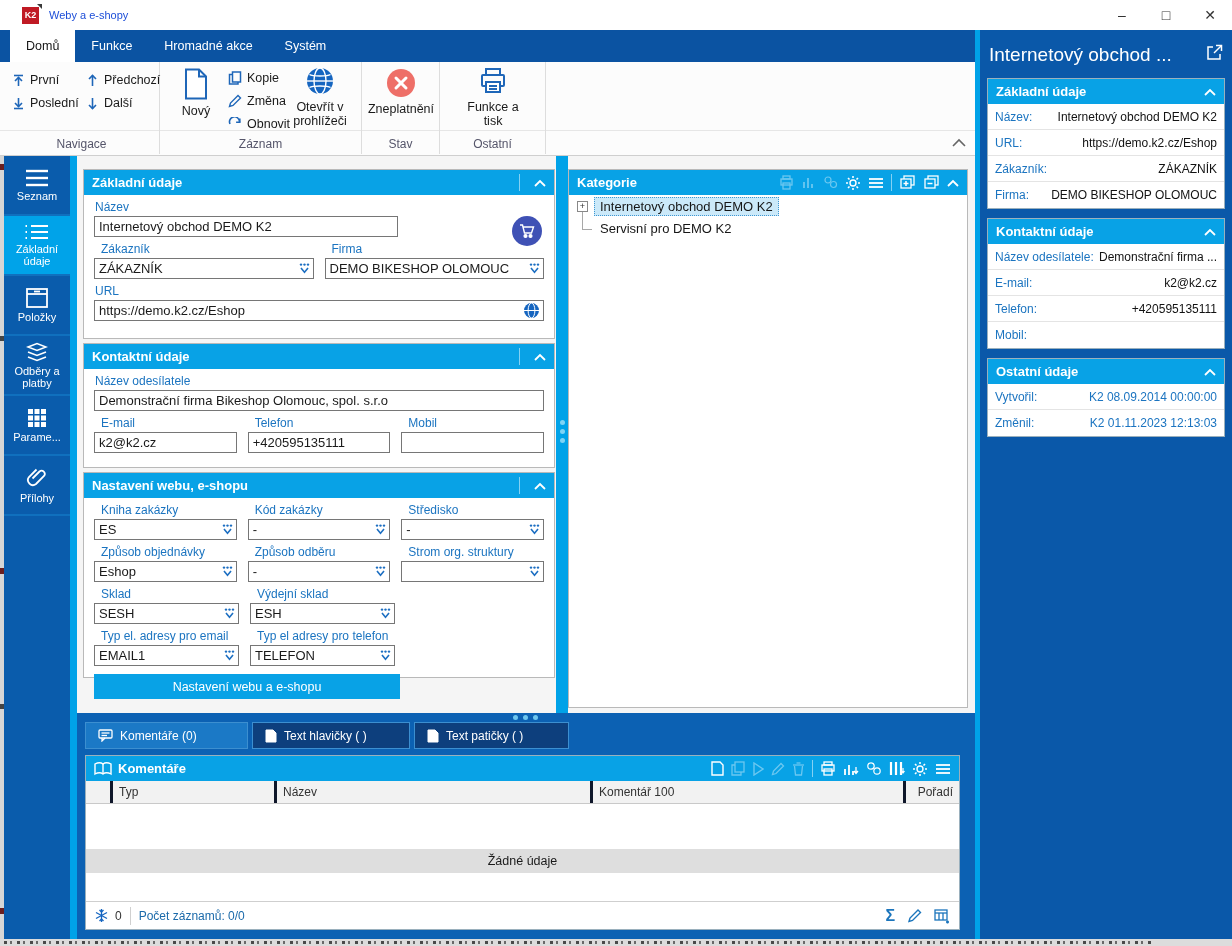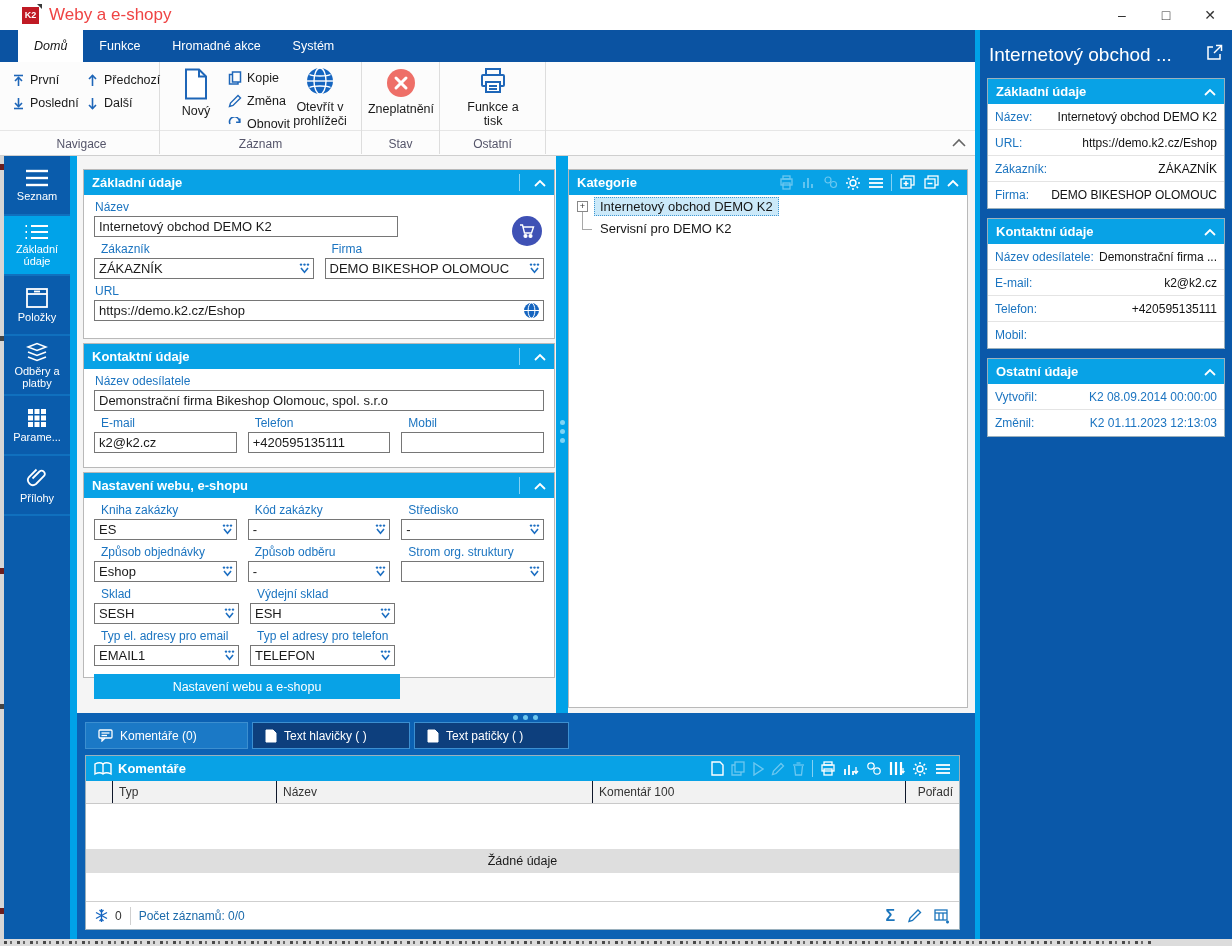--- a/index.html
+++ b/index.html
@@ -5,21 +5,21 @@
   * { box-sizing: border-box; margin: 0; padding: 0; }
   html,body { width:1232px; height:946px; }
   body { font-family:"Liberation Sans", sans-serif; position:relative; background:#fff; overflow:hidden; }
   .abs { position:absolute; }
 
   
   #titlebar { left:0; top:0; width:1232px; height:30px; background:#fff; display:flex; align-items:center; }
   #k2logo { width:17px; height:17px; background:#c01a24; color:#fff; font-size:9px; font-weight:bold;
             display:flex; align-items:center; justify-content:center; margin-left:22px; position:relative; }
   #k2logo:after { content:""; position:absolute; right:-3px; top:-3px; border-left:5px solid transparent; border-top:5px solid #3a3a3a; }
-  #wintitle { font-size:17px; color:#ef4444; margin-left:10px; }
+  #wintitle { font-size:11px; color:#1d4ed8; margin-left:10px; }
   .winctl { width:44px; height:29px; display:flex; align-items:center; justify-content:center; font-size:14px; color:#333; }
   #winctls { margin-left:auto; display:flex; }
 
   
   #ribbon-tabs { left:0; top:30px; width:975px; height:32px; background:#0b53a2; display:flex; align-items:flex-end; }
   .rtab { color:#fff; font-size:12.5px; padding:8px 16px 8px; height:32px; display:flex; align-items:center; }
   .rtab.active { background:#fff; color:#151515; }
   #ribbon-body { left:0; top:62px; width:975px; height:94px; background:#fcfcfc; border-bottom:1px solid #cfcfcf; }
   .rgroup { position:absolute; top:0; height:92px; border-right:1px solid #ddd; }
   .rglabel { position:absolute; bottom:3px; width:100%; text-align:center; color:#55556a; font-size:12px; }
@@ -78,21 +78,21 @@
   #tree-conn { position:absolute; left:13px; top:17px; width:10px; height:18px; border-left:1px solid #a8a8a8; border-bottom:1px solid #a8a8a8; }
   #node1 { position:absolute; left:25px; top:2px; background:#cbe9f9; border:1px dotted #3f97d2; padding:1px 5px; }
   #node2 { position:absolute; left:26px; top:25px; padding:1px 5px; }
 
   
   #content-bottom { left:77px; top:713px; width:1052px; height:226px; background:#0c61b3; }
   .btab { position:absolute; top:9px; height:27px; display:flex; align-items:center; gap:7px; color:#fff; font-size:12px; padding:0 12px; background:#0d3f7d; border:1px solid #3c8fd0; }
   .btab.active { background:#1b79c6; }
   #comments-panel { position:absolute; left:8px; top:42px; width:875px; height:175px; background:#fff; border:1px solid #9ab0bd; display:flex; flex-direction:column; }
   #colhead { height:23px; background:#f2f2f2; border-bottom:1px solid #c9c9c9; display:flex; font-size:12px; color:#333; align-items:center; }
-  .ch { height:100%; display:flex; align-items:center; padding:0 6px; border-right:1px solid #0f172a; }
+  .ch { height:100%; display:flex; align-items:center; padding:0 6px; border-right:3px solid #0f172a; }
   #rows-top { height:45px; background:#fff; }
   #empty-band { height:24px; background:#dedede; display:flex; align-items:center; justify-content:center; font-size:12.5px; color:#1a1a1a; }
   #rows-bottom { flex:1; background:#fff; }
   #statusrow { height:28px; border-top:1px solid #cfcfcf; display:flex; align-items:center; font-size:12px; padding:0 8px; }
   .vline { width:1px; height:18px; background:#d0d0d0; margin:0 8px; }
   #sum-sign { color:#1b75bc; font-weight:bold; font-size:16px; }
 
   
   #inspector { left:975px; top:30px; width:257px; height:909px; background:#0a58a9; border-left:5px solid #00a2e8; padding:10px 7px 0 7px; }
   #insp-title { display:flex; align-items:flex-start; color:#fff; font-size:19px; margin:4px 2px 12px 2px; }
@@ -114,21 +114,21 @@
   <div id="k2logo">K2</div>
   <div id="wintitle">Weby a e-shopy</div>
   <div id="winctls">
     <div class="winctl">–</div>
     <div class="winctl">□</div>
     <div class="winctl">✕</div>
   </div>
 </div>
 
 <div id="ribbon-tabs" class="abs">
-  <div class="rtab active" style="margin-left:18px;font-style:italic;">Domů</div>
+  <div class="rtab active" style="margin-left:10px;">Domů</div>
   <div class="rtab">Funkce</div>
   <div class="rtab">Hromadné akce</div>
   <div class="rtab">Systém</div>
 </div>
 
 <div id="ribbon-body" class="abs">
   <div id="ribbon-line"></div>
 
   <div class="rgroup" style="left:4px; width:156px;">
     <div class="sbtn" style="left:8px; top:8px;">

